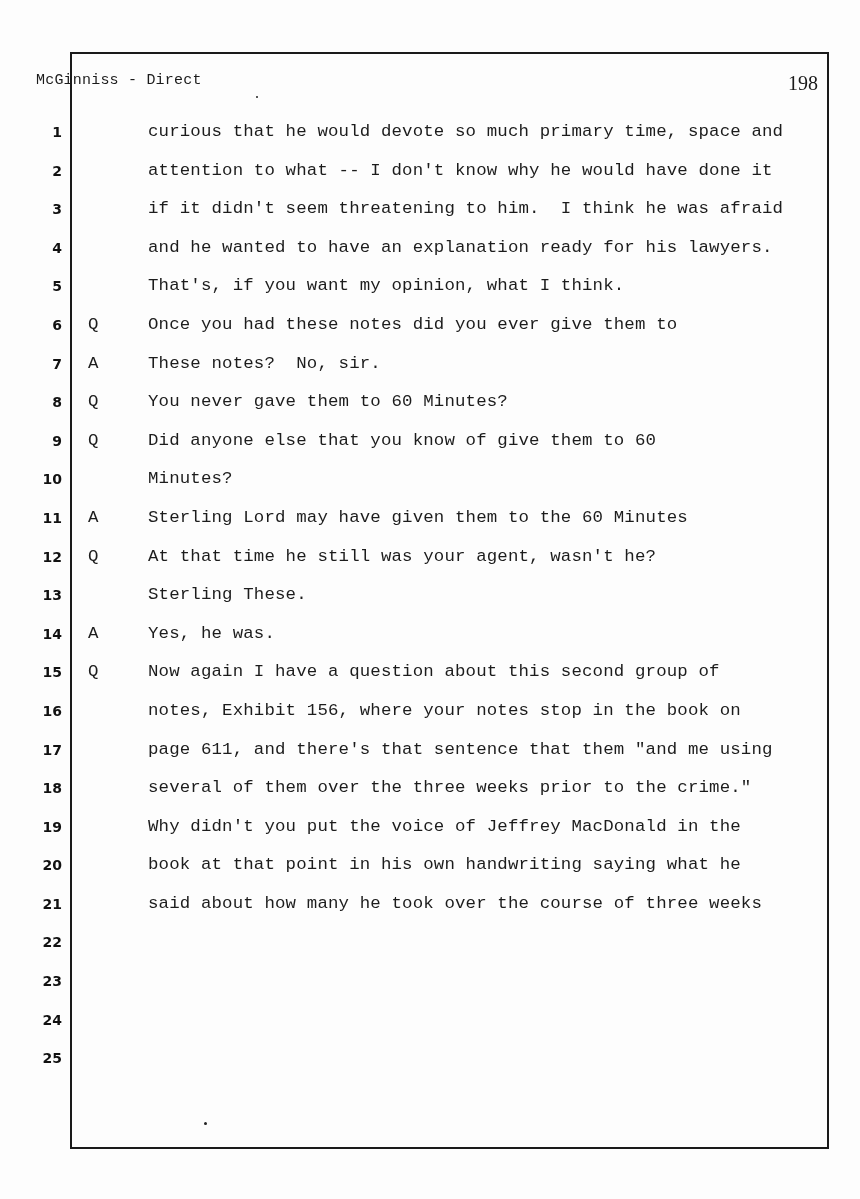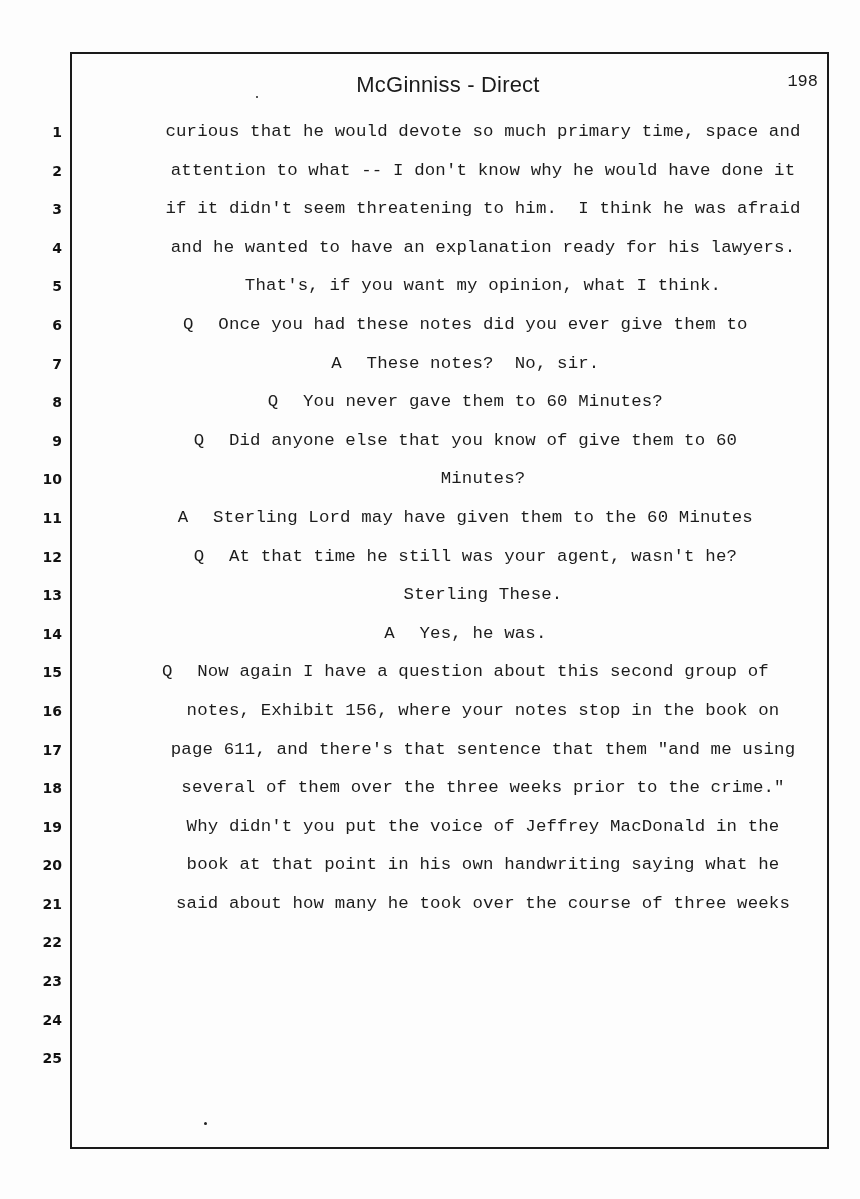--- a/index.html
+++ b/index.html
@@ -10,45 +10,45 @@
     }
     .frame {
       position: absolute; left: 70px; top: 52px; width: 759px; height: 1097px;
       border-top: 2px solid #1a1a1a;
       border-right: 2px solid #1a1a1a;
       border-bottom: 2px solid #1a1a1a;
       border-left: 2px solid #1a1a1a;
       box-sizing: border-box;
     }
     .header-title {
-      position: absolute; left: 0; width: 860px; top: 72px; text-align: center;
-      font-family: Liberation Sans, sans-serif;
-      font-size: 22px; color: #1b1b1b; letter-spacing: 0.2px;
+      position: absolute; left: 0; width: 860px; top: 72px; text-align: left;
+      font-family: Liberation Mono, monospace;
+      font-size: 15px; color: #1b1b1b; letter-spacing: 0.2px;
     }
     .header-title span { display: inline-block; margin-left: 36px; }
     .page-number {
       position: absolute; right: 42px; top: 72px;
-      font-family: Liberation Mono, monospace;
-      font-size: 17px; color: #1b1b1b;
+      font-family: Liberation Serif, serif;
+      font-size: 20px; color: #1b1b1b;
     }
     .line-numbers {
       position: absolute; left: 20px; top: 113px; width: 42px;
     }
     .line-number {
       height: 38.6px; line-height: 38.6px; text-align: right;
       font-family: "DejaVu Sans", sans-serif; font-weight: bold;
       font-size: 14px; color: #111;
     }
     .body-text {
       position: absolute; left: 88px; top: 113px; width: 730px;
     }
     .tline {
       height: 38.6px; line-height: 38.6px; white-space: pre;
       font-family: "Liberation Mono", "DejaVu Sans Mono", monospace;
-      font-size: 17.4px; color: #1c1c1c; letter-spacing: 0.15px; text-align: center;
+      font-size: 17.4px; color: #1c1c1c; letter-spacing: 0.15px;
     }
     .speaker { display: inline-block; width: 60px; }
     .speck { position: absolute; width: 3px; height: 3px; background: #222; border-radius: 50%; }
   </style>
 </head>
 <body>
 
 <div class="page">
   <div class="frame"></div>
 

